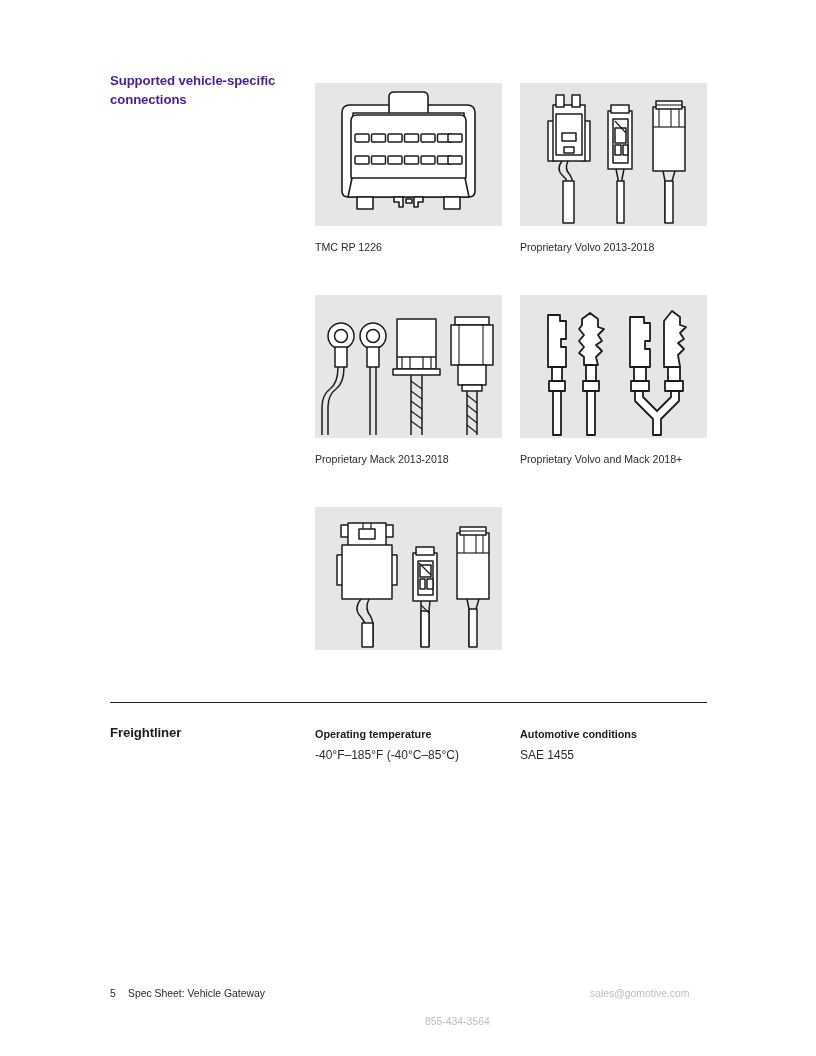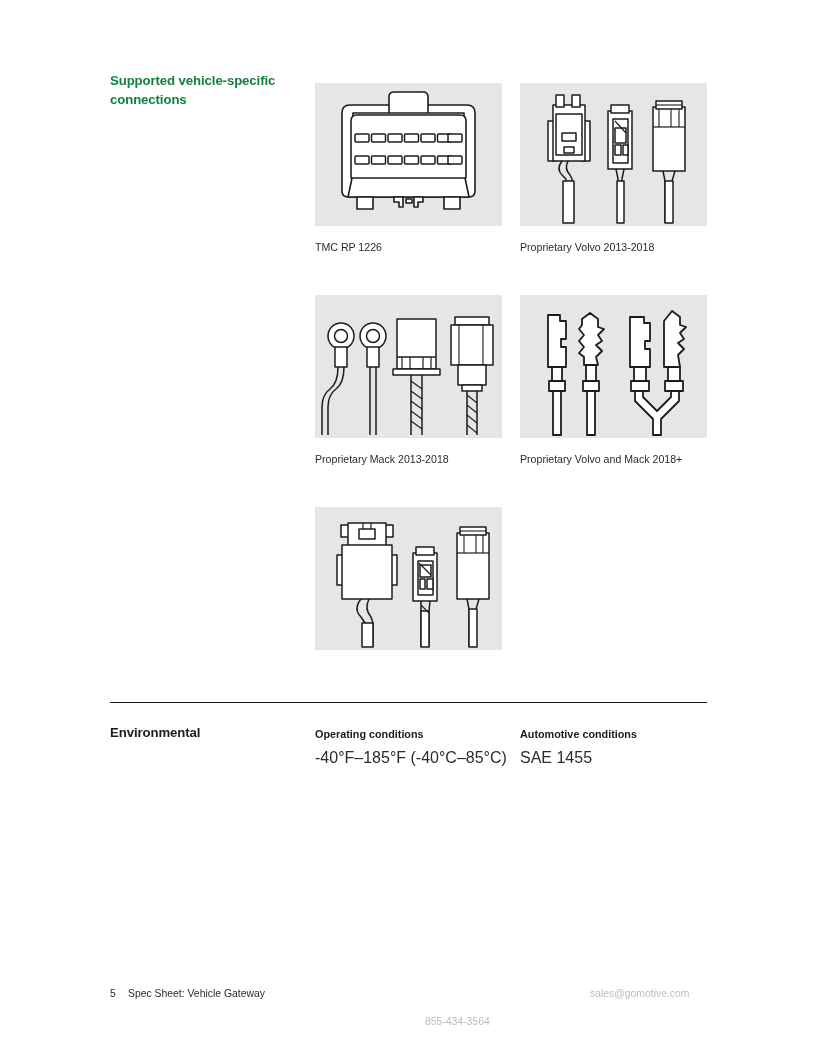--- a/index.html
+++ b/index.html
@@ -33,21 +33,21 @@
 
   .section-heading {
     position: absolute;
     left: 0;
     top: 0;
     width: 190px;
     font-size: 13.2px;
     font-weight: bold;
     line-height: 1.42;
     letter-spacing: -0.1px;
-    color: #15803d;
+    color: #4c1d95;
   }
 
   .fig-grid {
     position: absolute;
     left: 205px;
     top: 3px;
     width: 393px;
   }
 
   .fig-row {
@@ -124,21 +124,21 @@
   .env-col.c1 { left: 0px; width: 200px; }
   .env-col.c2 { left: 205px; width: 190px; }
   .env-term {
     font-size: 10.8px;
     font-weight: bold;
     color: #1c1c1c;
     line-height: 1.5;
   }
   .env-value {
     margin-top: 4px;
-    font-size: 16px;
+    font-size: 12px;
     color: #2b2b2b;
     line-height: 1.5;
   }
 
   
   .footer {
     position: absolute;
     left: 110px;
     top: 988px;
     width: 598px;
@@ -421,25 +421,25 @@
           </div>
         </div>
       </div>
 
     </div>
   </div>
 
   <div class="divider"></div>
 
   <div class="section-env">
-    <div class="env-label">Environmental</div>
+    <div class="env-label">Freightliner</div>
 
     <div class="env-cols">
       <div class="env-col c1">
-        <div class="env-term">Operating conditions</div>
+        <div class="env-term">Operating temperature</div>
         <div class="env-value">-40°F–185°F (-40°C–85°C)</div>
       </div>
       <div class="env-col c2">
         <div class="env-term">Automotive conditions</div>
         <div class="env-value">SAE 1455</div>
       </div>
     </div>
   </div>
 
   <div class="footer">

